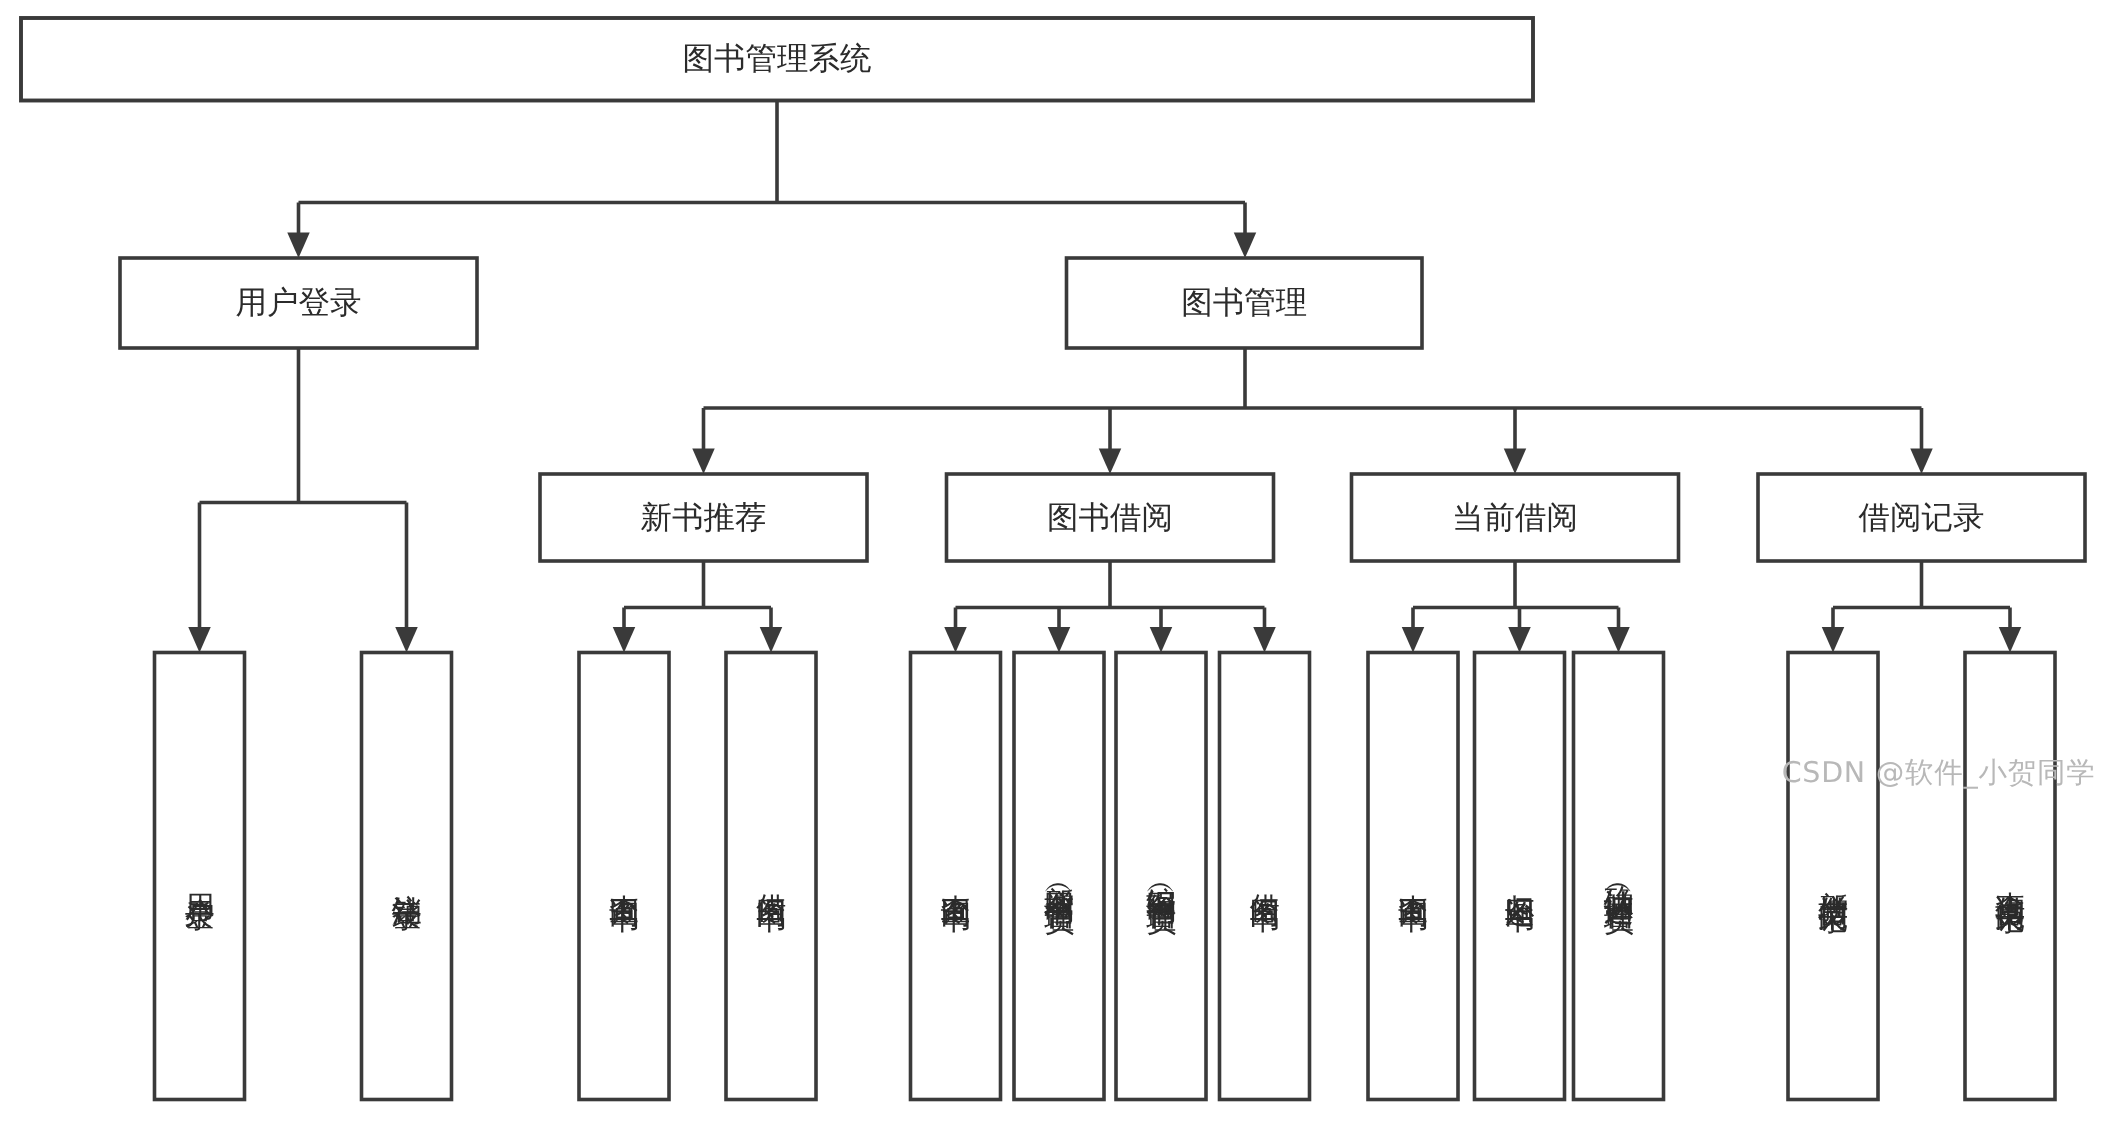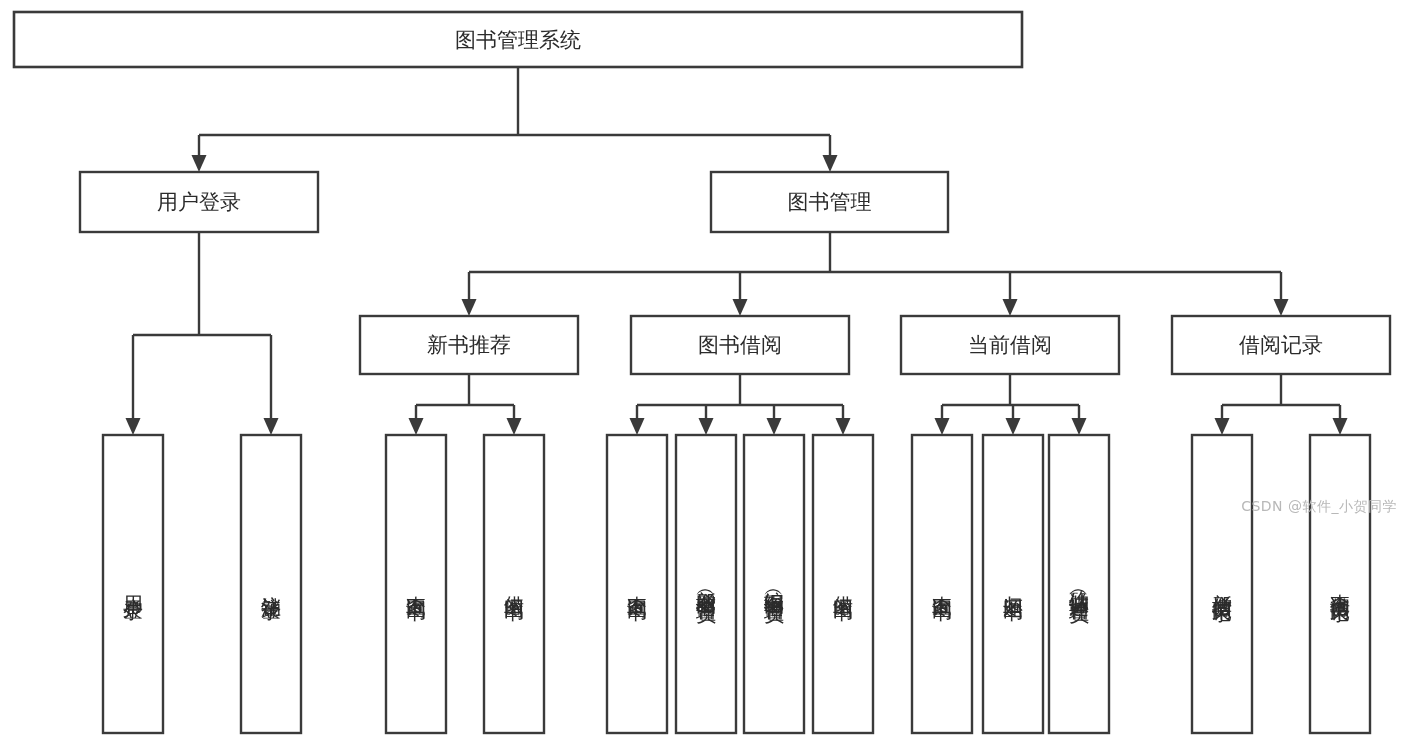--- a/index.html
+++ b/index.html
@@ -66,23 +66,23 @@
     font-size: 20px;
     line-height: 1.06;
     letter-spacing: 2px;
     color: #2b2b2b;
     white-space: nowrap;
     user-select: none;
   }
   .watermark {
     position: absolute;
     right: 8px;
-    bottom: 16px;
-    font-family: "DejaVu Sans", "Liberation Sans", sans-serif;
-    font-size: 14px;
+    bottom: 4px;
+    font-family: "DejaVu Sans", "Liberation Sans", sans-serif;
+    font-size: 19px;
     color: #b8b8b8;
     letter-spacing: 0.5px;
     user-select: none;
     pointer-events: none;
   }
 </style>
 </head>
 <body>
 
 <div id="diagram-root">

